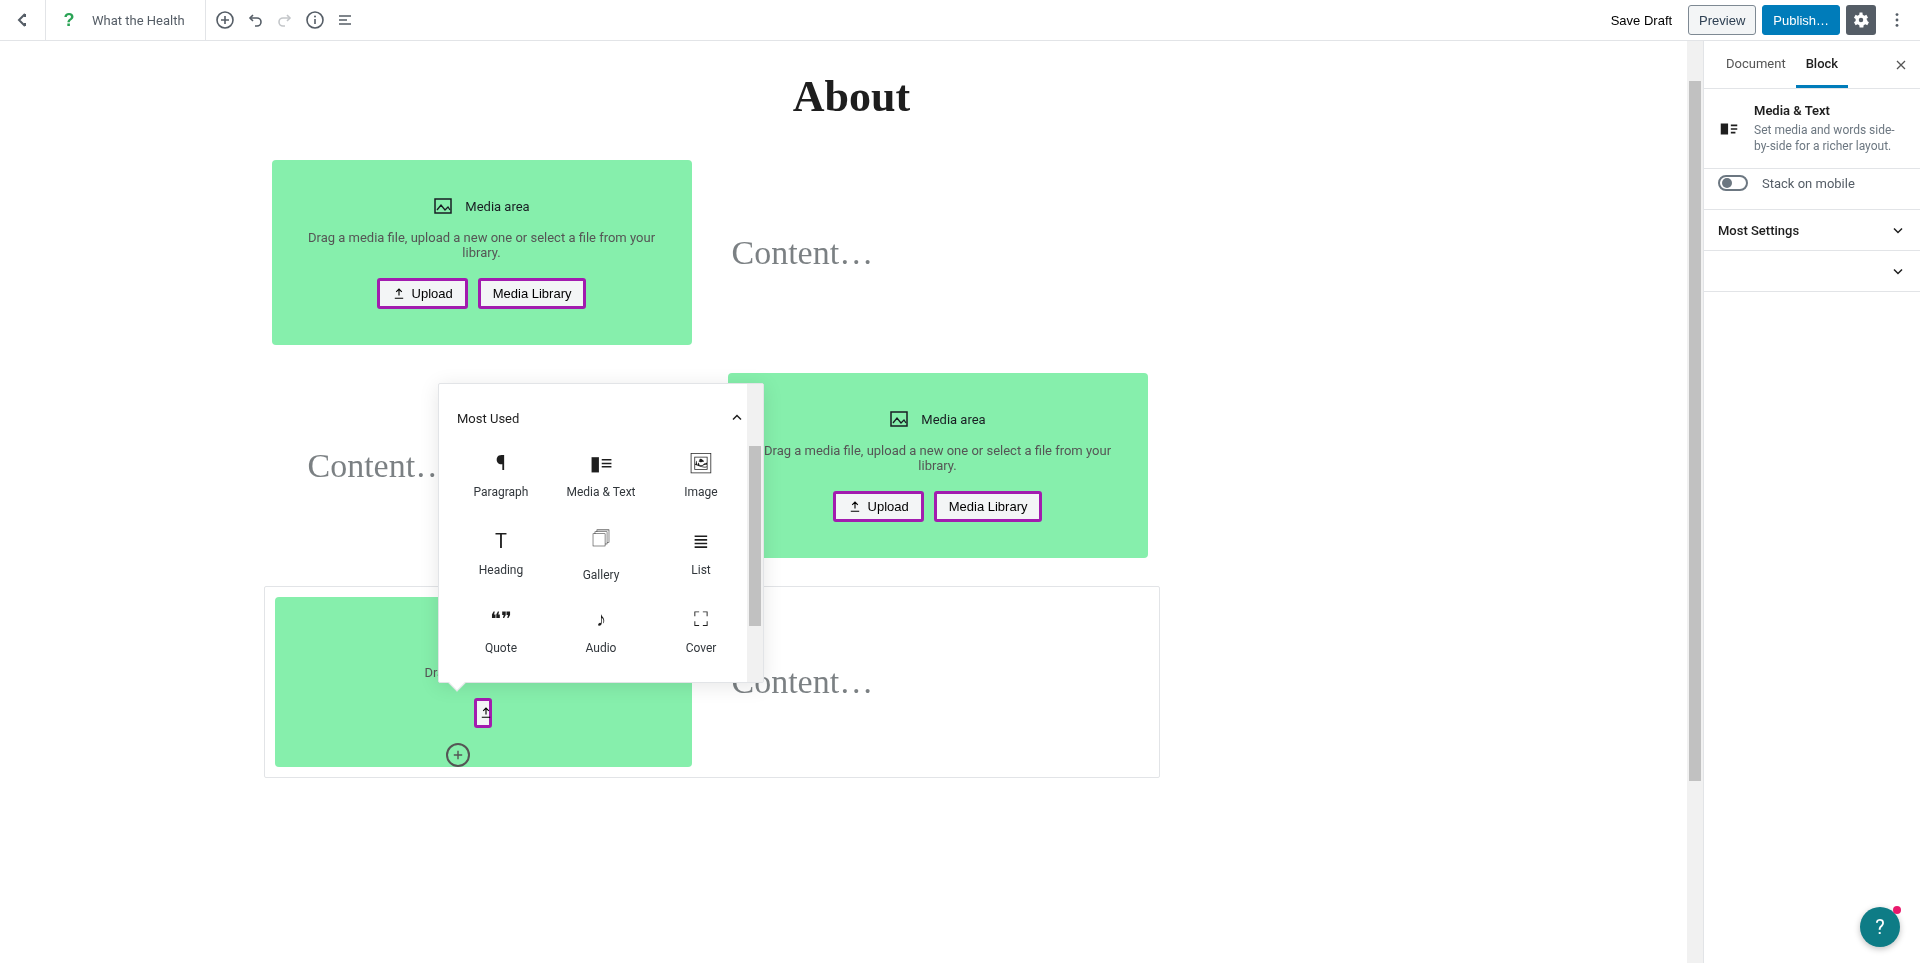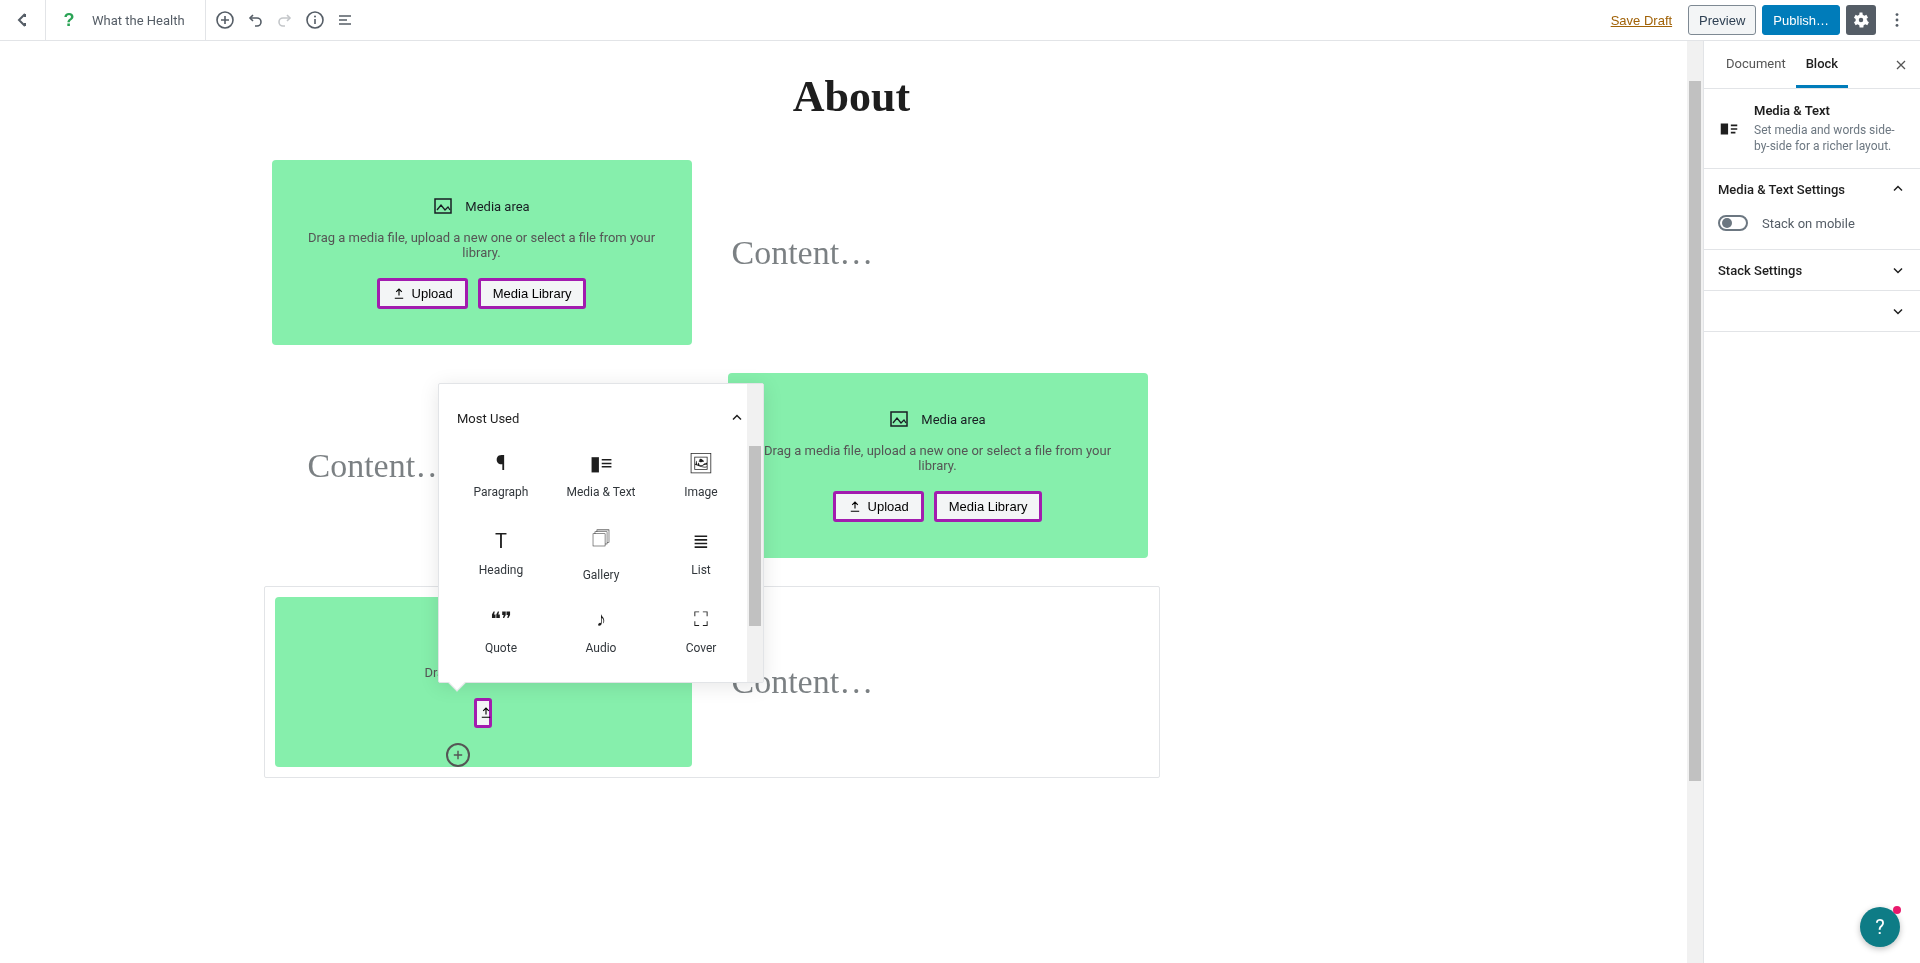--- a/index.html
+++ b/index.html
@@ -8,21 +8,21 @@
 
 
 .topbar { height: 41px; border-bottom: 1px solid #e2e4e7; display: flex; align-items: stretch; }
 .tb-left { display: flex; align-items: center; }
 .tb-btn { width: 46px; height: 100%; display: flex; align-items: center; justify-content: center; border: none; background: none; cursor: pointer; color: #555d66; }
 .tb-btn.sep { border-right: 1px solid #e2e4e7; }
 .site-icon { width: 20px; height: 20px; font-weight: bold; color: #2aa355; font-size: 18px; }
 .site-name { font-size: 13px; color: #555d66; padding-right: 20px; }
 .tb-tool { width: 30px; height: 100%; display: flex; align-items: center; justify-content: center; border: none; background: none; cursor: pointer; color: #555d66; }
 .tb-right { margin-left: auto; display: flex; align-items: center; padding-right: 8px; gap: 6px; }
-.link-btn { border: none; background: none; color: #a16207; font-size: 13px; padding: 0 10px; cursor: pointer; text-decoration: underline; }
+.link-btn { border: none; background: none; color: #000000; font-size: 13px; padding: 0 10px; cursor: pointer; }
 .btn { border: 1px solid #7e8993; background: #f3f5f6; color: #2e4053; padding: 4px 10px; border-radius: 3px; font-size: 13px; cursor: pointer; height: 30px; }
 .btn.primary { background: #007cba; border-color: #007cba; color: #fff; }
 .sq-btn { width: 30px; height: 30px; display: flex; align-items: center; justify-content: center; border-radius: 3px; cursor: pointer; }
 .settings-btn { background: #555d66; color: #fff; }
 
 
 .layout { display: flex; height: calc(100vh - 41px); }
 .canvas { flex: 1; overflow-y: auto; position: relative; padding: 20px 60px 80px; }
 .canvas-inner { max-width: 1160px; margin: 0 auto; }
 
@@ -333,39 +333,31 @@
             <path d="M14 8h7M14 12h7M14 16h5" stroke="currentColor" stroke-width="1.8"></path>
           </svg>
       </span>
       <div>
         <div class="bi-title">Media &amp; Text</div>
         <div class="bi-desc">Set media and words side-by-side for a richer layout.</div>
       </div>
     </div>
 
     <div class="panel">
-      <div class="panel-head">
-        <span>Media &amp; Text Settings</span>
-        <span class="icon">
-          <svg width="16" height="16" viewBox="0 0 20 20">
-              <path d="M5 12l5-5 5 5" fill="none" stroke="currentColor" stroke-width="1.8"></path>
-            </svg>
-        </span>
-      </div>
       <div class="panel-body">
         <div class="toggle-row">
           <div class="toggle"></div>
           <span>Stack on mobile</span>
         </div>
       </div>
     </div>
 
     <div class="panel">
       <div class="panel-head">
-        <span>Stack Settings</span>
+        <span>Most Settings</span>
         <span class="icon">
           <svg width="16" height="16" viewBox="0 0 20 20">
               <path d="M5 8l5 5 5-5" fill="none" stroke="currentColor" stroke-width="1.8"></path>
             </svg>
         </span>
       </div>
     </div>
 
     <div class="panel">
       <div class="panel-head">

